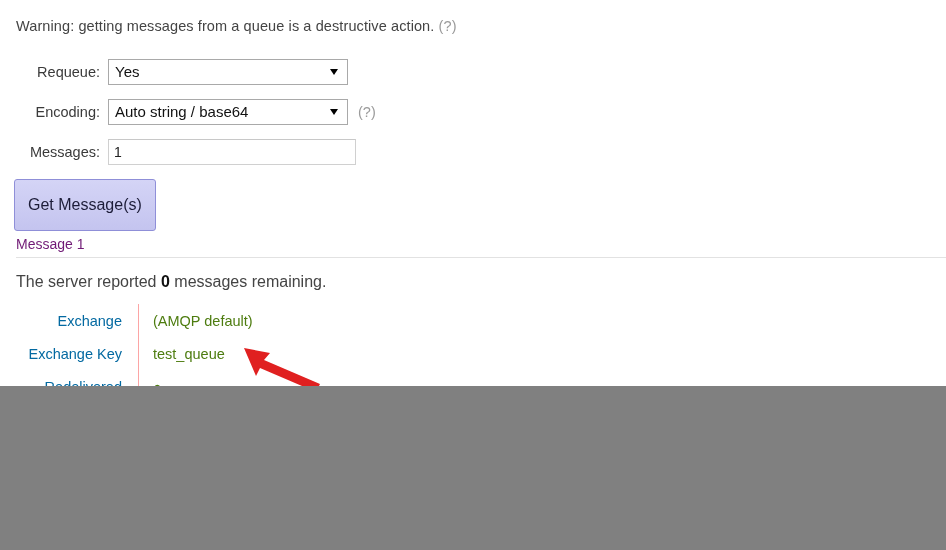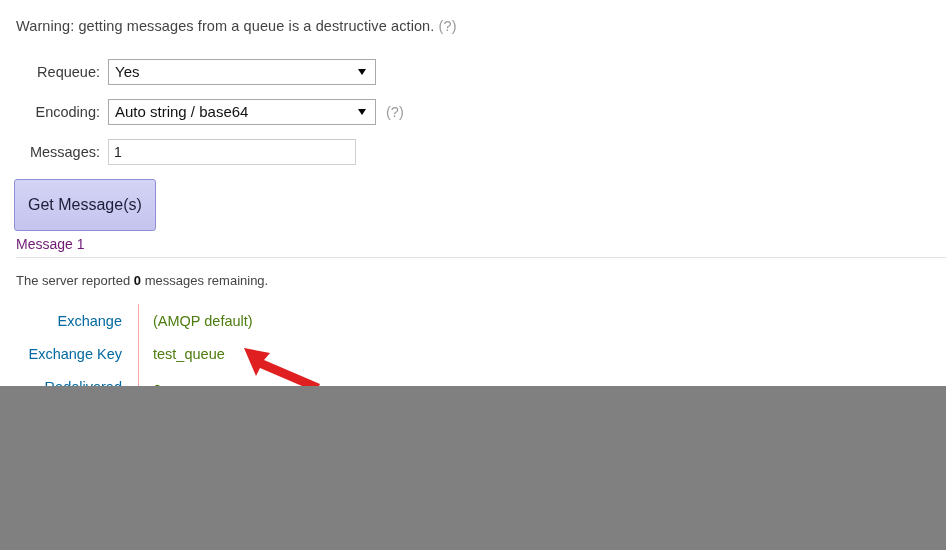--- a/index.html
+++ b/index.html
@@ -67,21 +67,21 @@
     height: 40px;
   }
   .ctrl-cell {
     height: 40px;
   }
 
   
   .select-box {
     position: relative;
     display: inline-block;
-    width: 268px;
+    width: 240px;
     height: 26px;
     box-sizing: border-box;
     border: 1px solid #a9a9a9;
     background: #ffffff;
     vertical-align: middle;
     cursor: pointer;
   }
   .select-box .sel-text {
     position: absolute;
     left: 6px;
@@ -161,21 +161,21 @@
     left: 16px;
     top: 257px;
     width: 930px;
     height: 1px;
     background: #e2e2e2;
   }
   .msg-remaining {
     position: absolute;
     left: 16px;
     top: 273px;
-    font-size: 13px;
+    font-size: 16px;
     color: #444444;
     white-space: nowrap;
   }
   .msg-remaining b {
     color: #111111;
     font-weight: bold;
   }
 
   
   .props {

